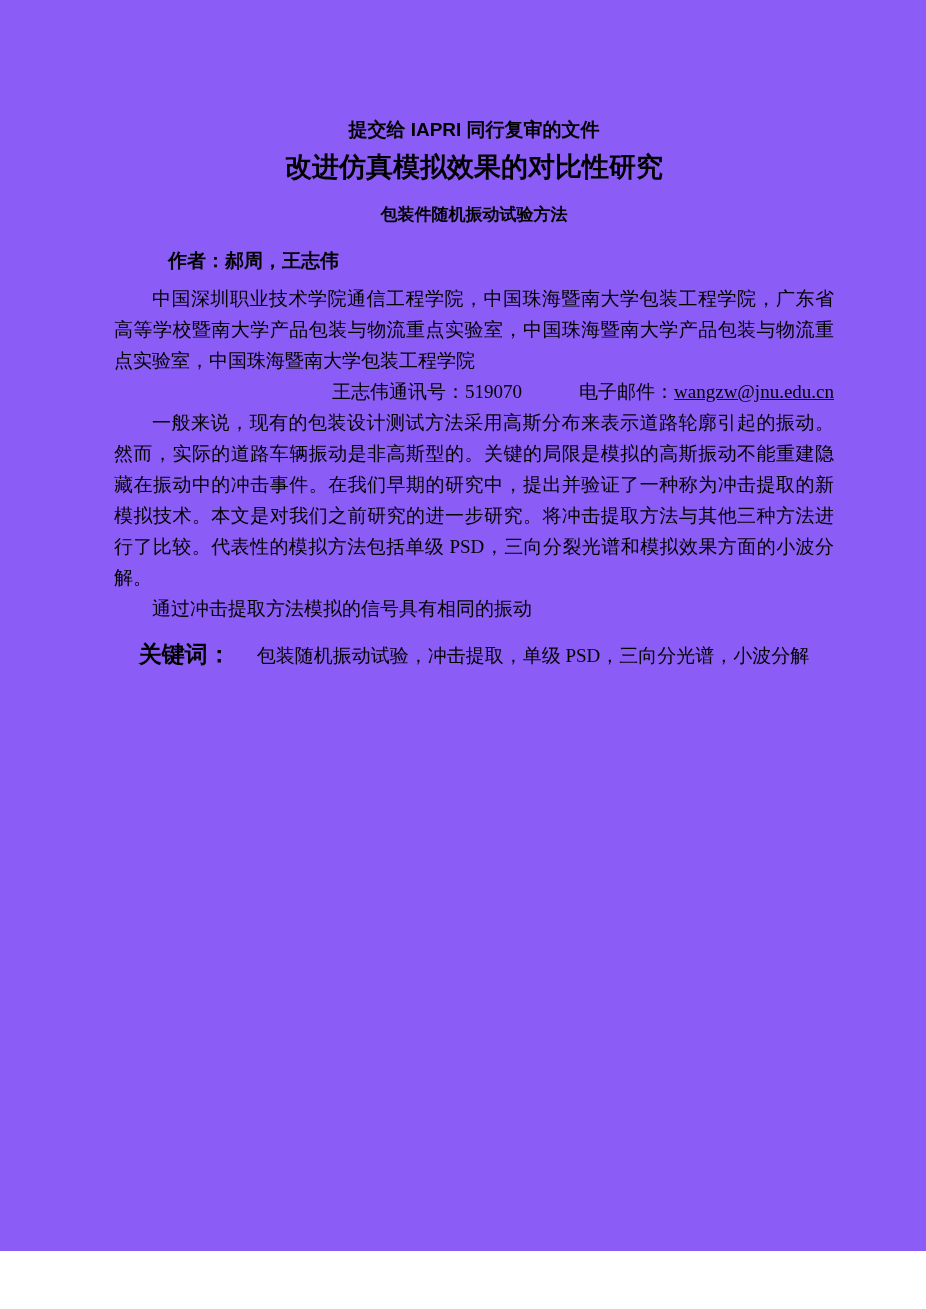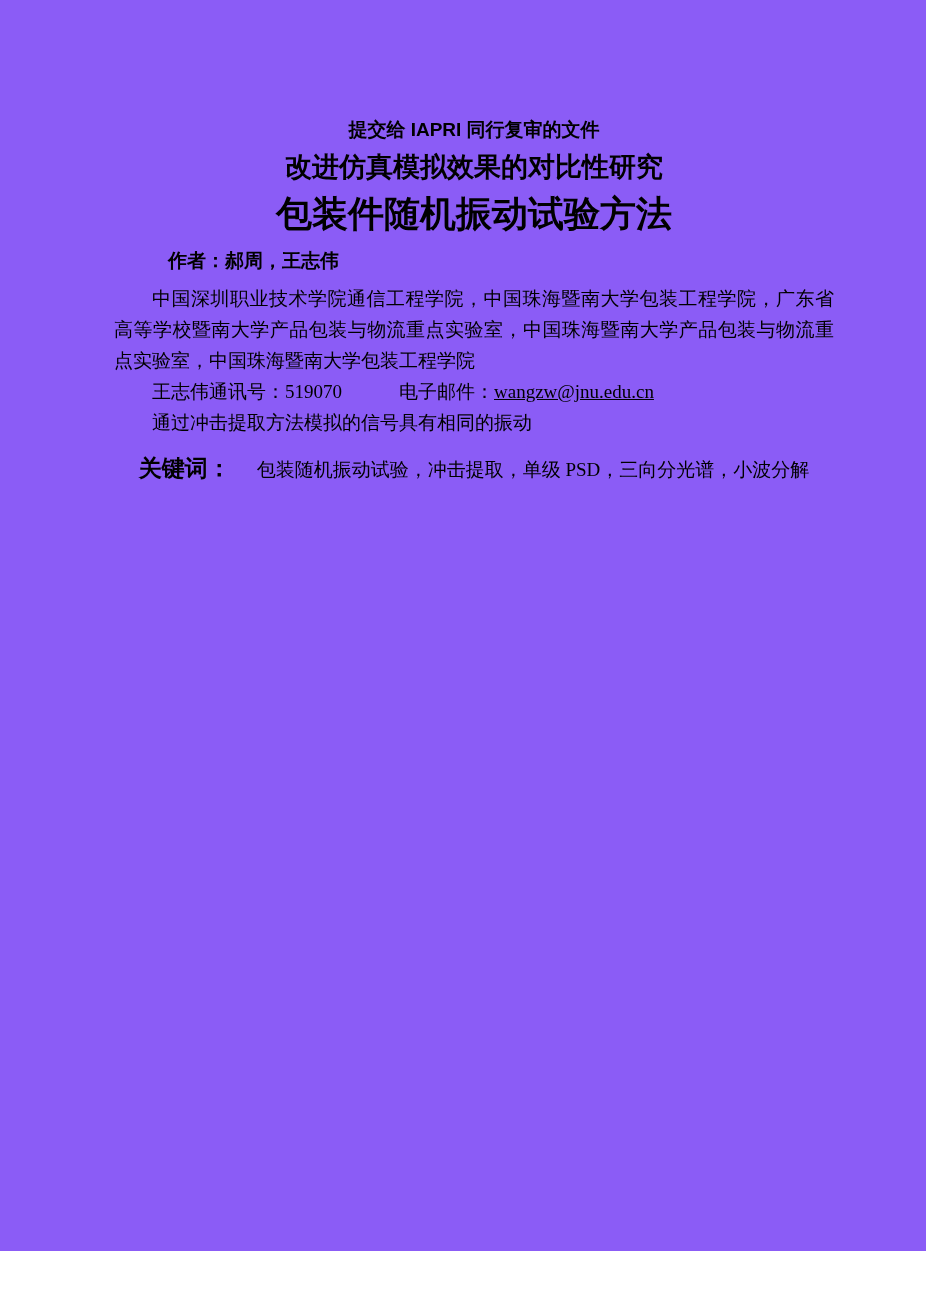--- a/index.html
+++ b/index.html
@@ -29,21 +29,21 @@
   .doc-title {
     margin: 0 0 12px 0;
     font-size: 27px;
     line-height: 35px;
     font-weight: 700;
     text-align: center;
     font-family: Liberation Serif, serif;
   }
   .doc-subtitle {
     margin: 0 0 18px 0;
-    font-size: 36px;
+    font-size: 17px;
     line-height: 35px;
     font-weight: 700;
     text-align: center;
   }
   .authors {
     margin: 0 0 12px 0;
     padding-left: 54px;
     font-size: 19px;
     line-height: 21px;
     font-weight: 700;
@@ -53,21 +53,21 @@
     margin: 0;
     font-size: 19px;
     line-height: 31px;
     text-align: justify;
     letter-spacing: 0;
   }
   .indent2 {
     text-indent: 38px;
   }
   .contact-line {
-    text-align: left;
+    text-align: right;
   }
   .email-block {
     margin-left: 57px;
   }
   .email-link {
     color: #000000;
     text-decoration: underline;
     cursor: pointer;
   }
   .funding-line1 {
@@ -106,20 +106,21 @@
   <p class="authors">作者：郝周，王志伟</p>
 
   <p class="body-text indent2">中国深圳职业技术学院通信工程学院，中国珠海暨南大学包装工程学院，广东省高等学校暨南大学产品包装与物流重点实验室，中国珠海暨南大学产品包装与物流重点实验室，中国珠海暨南大学包装工程学院</p>
 
   <p class="body-text indent2 contact-line">
     <span>王志伟通讯号：519070</span><span class="email-block"><span>电子邮件：</span><a class="email-link">wangzw@jnu.edu.cn</a></span>
   </p>
 
 
 
+  <p class="body-text indent2">一般来说，现有的包装设计测试方法采用高斯分布来表示道路轮廓引起的振动。然而，实际的道路车辆振动是非高斯型的。关键的局限是模拟的高斯振动不能重建隐藏在振动中的冲击事件。在我们早期的研究中，提出并验证了一种称为冲击提取的新模拟技术。本文是对我们之前研究的进一步研究。将冲击提取方法与其他三种方法进行了比较。代表性的模拟方法包括单级 PSD，三向分裂光谱和模拟效果方面的小波分解。</p>
 
   <p class="body-text indent2">通过冲击提取方法模拟的信号具有相同的振动</p>
 
 
   <p class="keywords-line">
     <span>关键词：</span><span class="kw-text">包装随机振动试验，冲击提取，单级 PSD，三向分光谱，小波分解</span>
   </p>
 
 </div>
 

